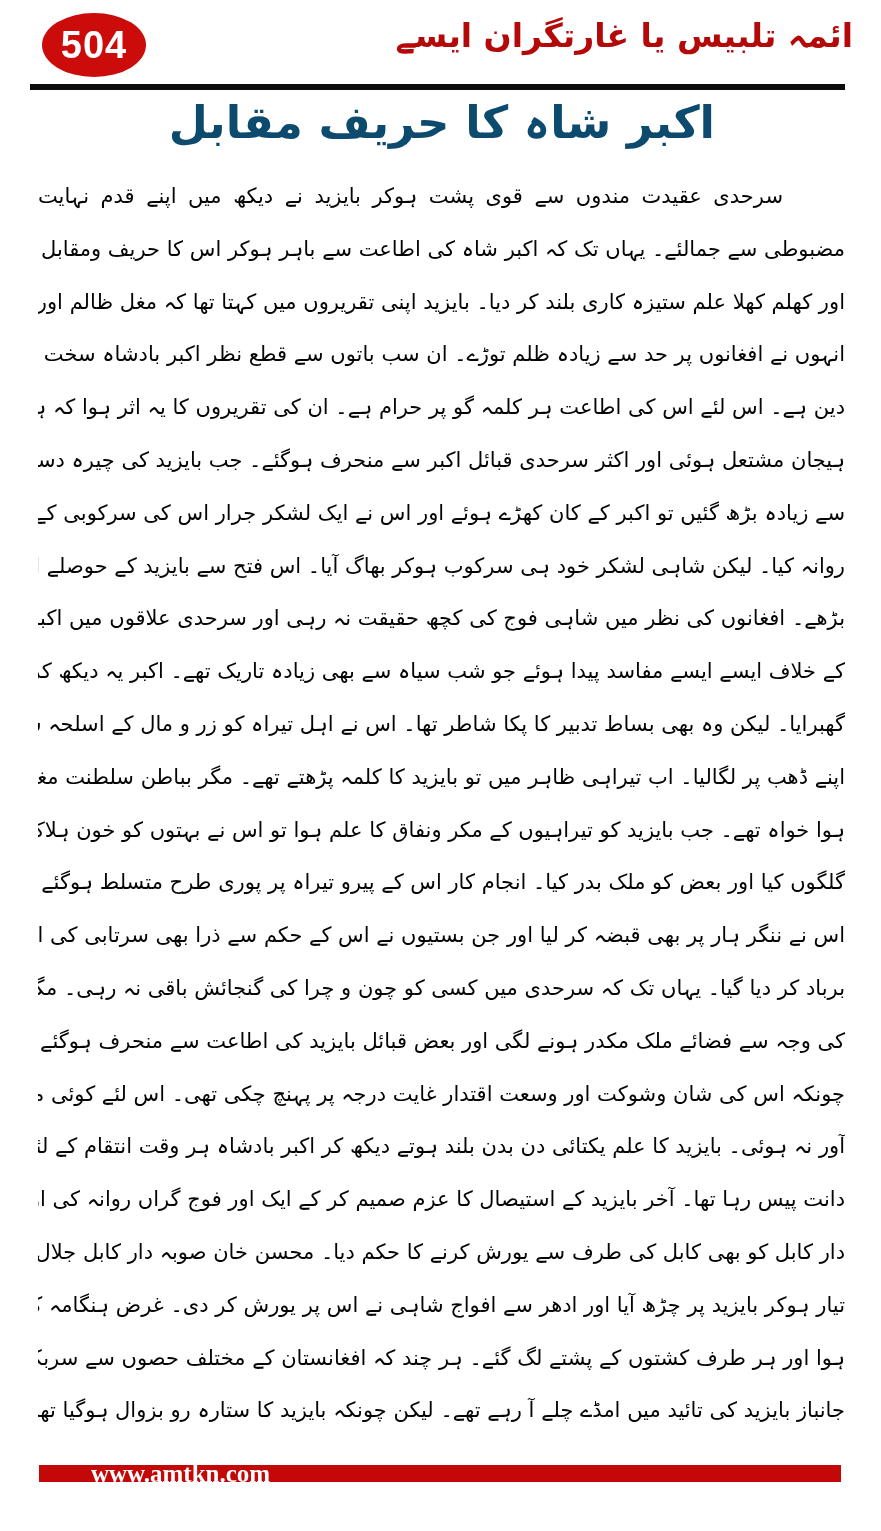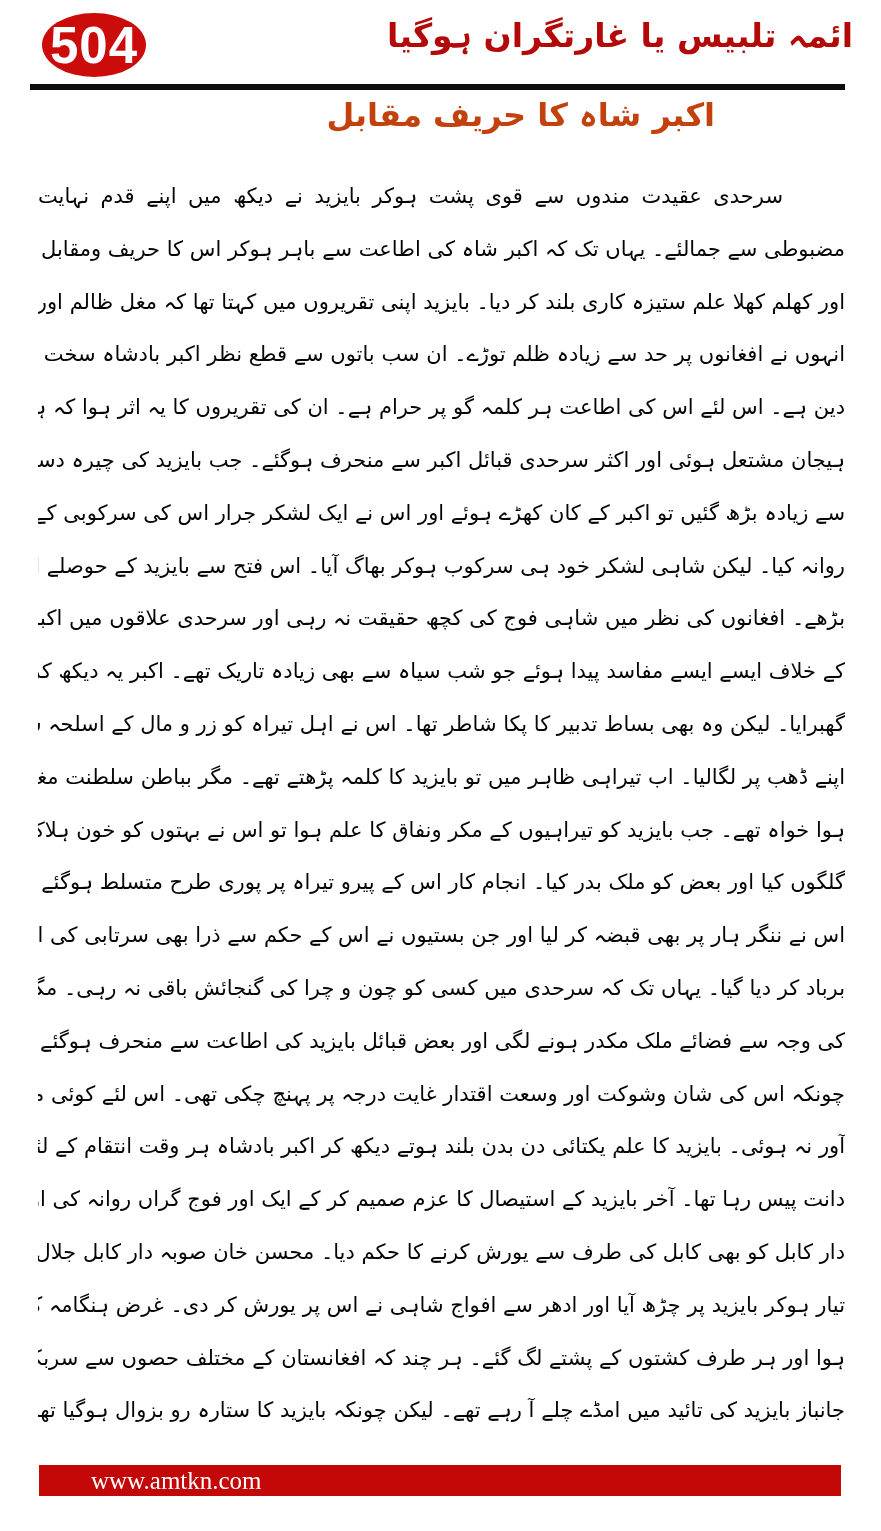--- a/index.html
+++ b/index.html
@@ -18,21 +18,21 @@
     left: 42px; top: 13px;
     width: 104px; height: 64px;
     background: var(--accent-red, #cc0b0b);
     border-radius: 50%;
     display: flex; align-items: center; justify-content: center;
   }
   .page-badge span {
     color: #ffffff;
     font-family: "Liberation Sans", sans-serif;
     font-weight: bold;
-    font-size: 51px;
+    font-size: 38px;
     letter-spacing: 1px;
   }
   .book-title {
     position: absolute;
     top: 16px; right: 28px;
     direction: rtl;
     color: var(--title-red, #b40909);
     font-size: 33px;
     font-weight: bold;
     white-space: nowrap;
@@ -42,22 +42,22 @@
     left: 30px; top: 84px;
     width: 815px; height: 6px;
     background: #0d0d0d;
   }
 
   
   .chapter-heading {
     position: absolute;
     top: 96px; right: 166px;
     direction: rtl;
-    color: #c2410c;
-    font-size: 32px;
+    color: #0c4a6e;
+    font-size: 45px;
     font-weight: bold;
     white-space: nowrap;
   }
 
   
   .body-text {
     position: absolute;
     left: 38px; top: 170px;
     width: 807px;
     direction: rtl;
@@ -71,45 +71,46 @@
     text-align-last: justify;
     overflow: hidden;
     white-space: nowrap;
   }
   .body-text .line:first-child { padding-right: 62px; }
 
   
   .footer-bar {
     position: absolute;
     left: 39px; top: 1465px;
-    width: 802px; height: 31px;
+    width: 802px; height: 17px;
     background: var(--footer-red, #c40808);
     display: flex;
     align-items: center;
     justify-content: space-between;
     padding: 0 45px 0 52px;
     box-sizing: border-box;
+    font-weight: bold;
   }
   .footer-bar span {
     color: #ffffff;
     font-family: "Liberation Serif", serif;
     font-size: 25px;
     white-space: nowrap;
   }
 </style>
 </head>
 <body>
 
 <div id="page">
 
   <div class="page-badge">
     <span>504</span>
   </div>
 
-  <div class="book-title">ائمہ تلبیس یا غارتگران ہوگیا</div>
+  <div class="book-title">ائمہ تلبیس یا غارتگران ایسے</div>
 
   <div class="header-rule"></div>
 
   <div class="chapter-heading">اکبر شاہ کا حریف مقابل</div>
 
   <div class="body-text">
       <div class="line" dir="rtl">سرحدی عقیدت مندوں سے قوی پشت ہوکر بایزید نے دیکھ میں اپنے قدم نہایت</div>
       <div class="line" dir="rtl">مضبوطی سے جمالئے۔ یہاں تک کہ اکبر شاہ کی اطاعت سے باہر ہوکر اس کا حریف ومقابل بن گیا</div>
       <div class="line" dir="rtl">اور کھلم کھلا علم ستیزہ کاری بلند کر دیا۔ بایزید اپنی تقریروں میں کہتا تھا کہ مغل ظالم اور جفا پیشہ ہیں۔</div>
       <div class="line" dir="rtl">انہوں نے افغانوں پر حد سے زیادہ ظلم توڑے۔ ان سب باتوں سے قطع نظر اکبر بادشاہ سخت بے</div>

